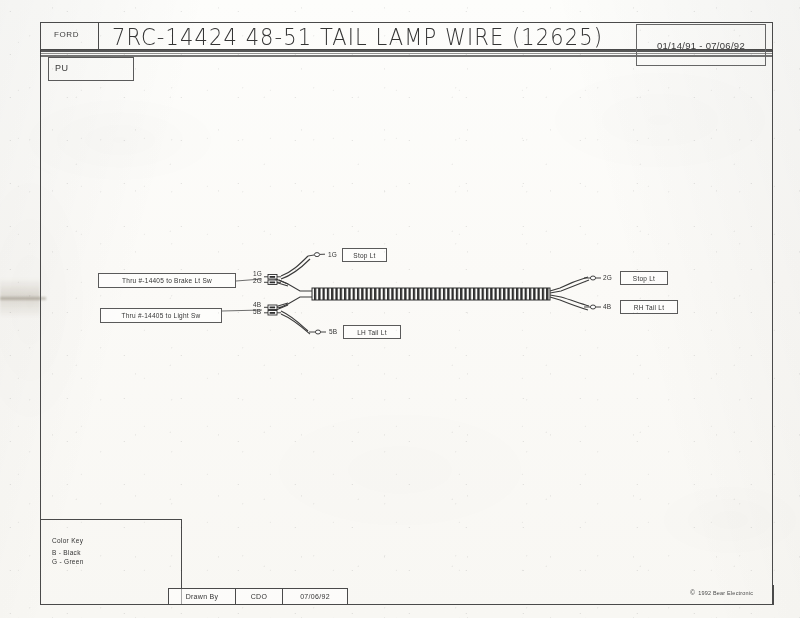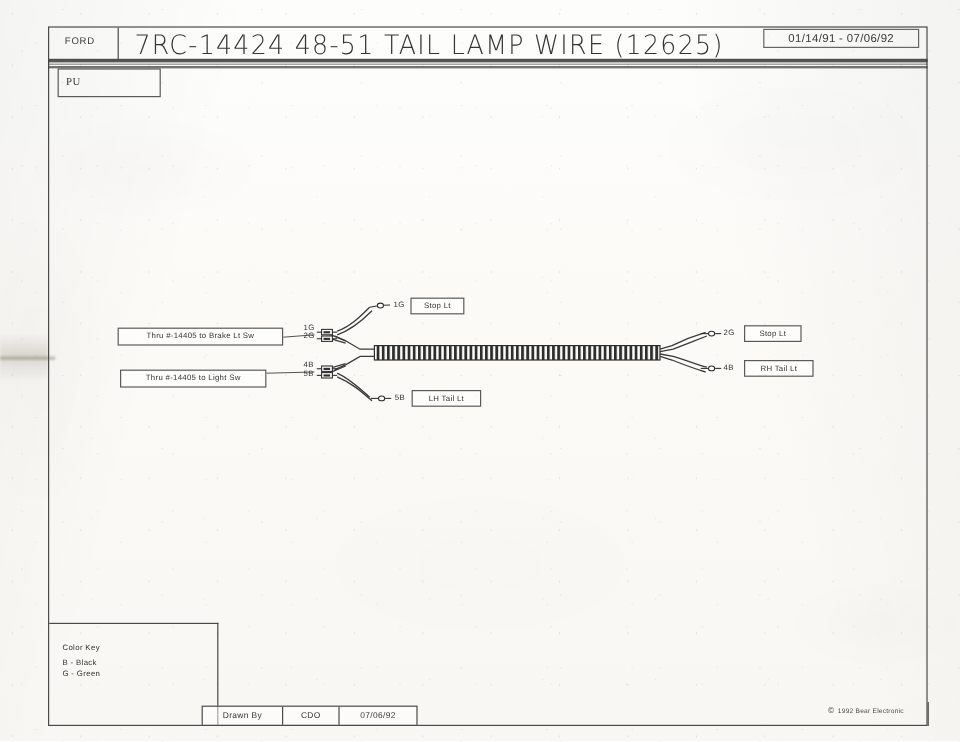--- a/index.html
+++ b/index.html
@@ -105,21 +105,21 @@
     color: #353535;
     font-family: "DejaVu Sans", sans-serif;
     font-weight: 300;
     white-space: nowrap;
     transform: scaleY(1.06);
     transform-origin: left top;
   }
   #date-range-box {
     position: absolute;
     left: 636px; top: 24px;
-    width: 130px; height: 16px;
+    width: 130px; height: 42px;
     border: 1px solid #666;
     box-sizing: border-box;
     display: flex;
     align-items: center;
     justify-content: center;
   }
   #date-range {
     font-size: 9.5px;
     letter-spacing: 0.3px;
     color: #3a3a3a;
@@ -133,21 +133,20 @@
     width: 86px; height: 24px;
     border: 1px solid #5a5a5a;
     box-sizing: border-box;
   }
   #pu-label {
     position: absolute;
     left: 55px; top: 63px;
     font-size: 9px;
     color: #3a3a3a;
     letter-spacing: 0.4px;
-    font-family: Liberation Serif, serif;
   }
 
   
   .callout {
     position: absolute;
     border: 1px solid #5a5a5a;
     box-sizing: border-box;
     background: rgba(255,255,255,0.55);
     display: flex;
     align-items: center;

